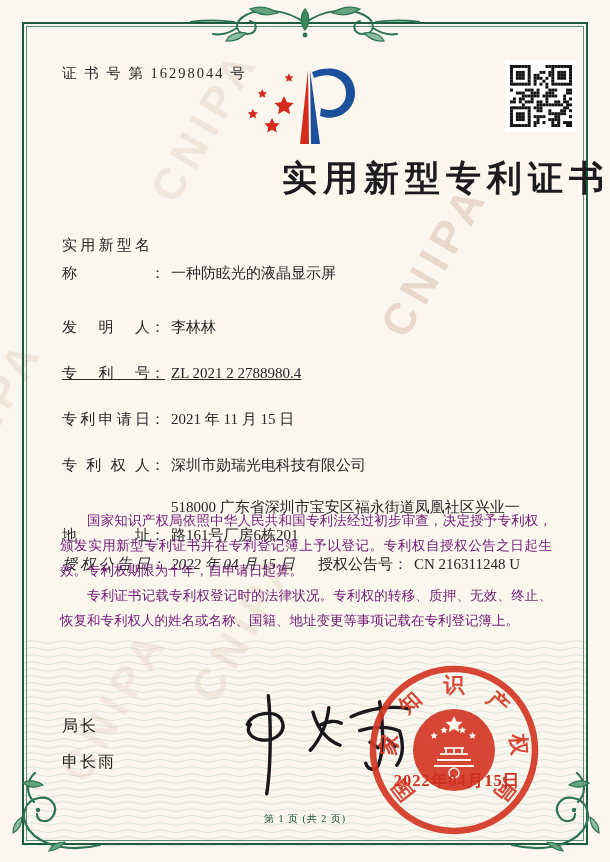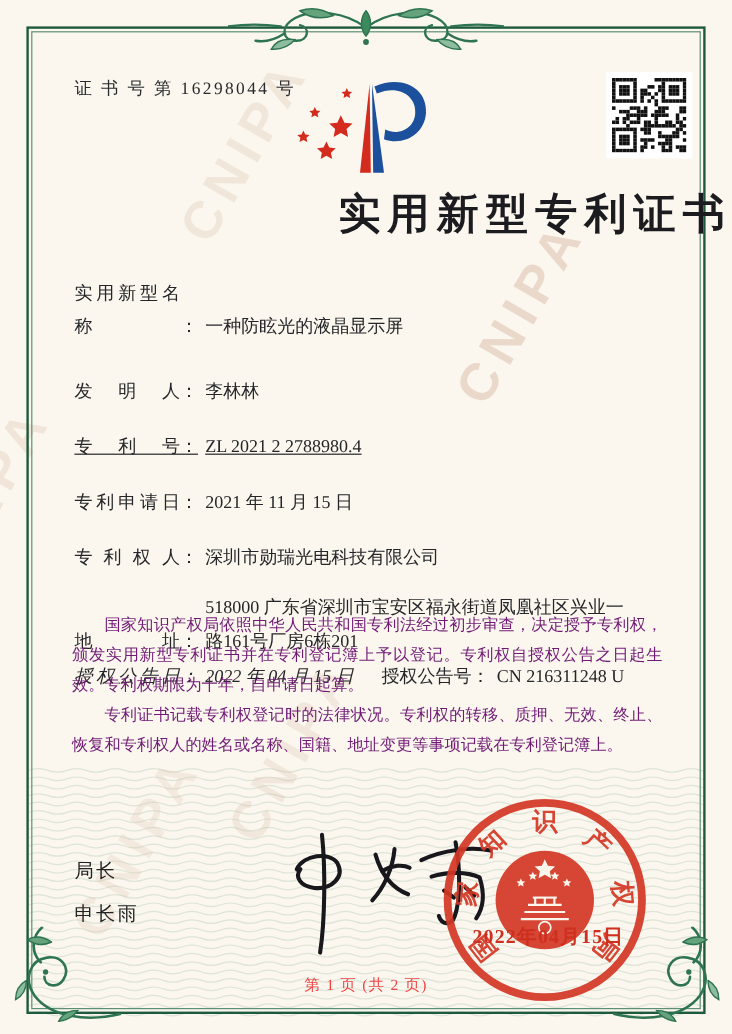--- a/index.html
+++ b/index.html
@@ -79,21 +79,21 @@
   
   .seal { position:absolute; left:364px; top:660px; z-index:5; opacity:.92; }
   .seal text { font-size:21px; font-weight:bold; fill:#d43826;
                font-family:"Liberation Serif",serif; }
   .seal-date { position:absolute; left:372px; top:770px; width:170px; z-index:6;
                text-align:center; font-size:16.5px; font-weight:bold;
                letter-spacing:1px; color:#cf2f1e; }
 
   
   .footer { position:absolute; left:0; right:0; top:812px; z-index:4;
-            text-align:center; font-size:13px; color:#ef4444; letter-spacing:1px; }
+            text-align:center; font-size:10px; color:#14532d; letter-spacing:1px; }
 </style>
 </head>
 <body>
 
 <div class="page">
 
   <svg class="waves" id="waves" width="562" height="212">
       <path d="M0 6 q8 -3 16 0 q8 3 16 0 q8 -3 16 0 q8 3 16 0 q8 -3 16 0 q8 3 16 0 q8 -3 16 0 q8 3 16 0 q8 -3 16 0 q8 3 16 0 q8 -3 16 0 q8 3 16 0 q8 -3 16 0 q8 3 16 0 q8 -3 16 0 q8 3 16 0 q8 -3 16 0 q8 3 16 0 q8 -3 16 0 q8 3 16 0 q8 -3 16 0 q8 3 16 0 q8 -3 16 0 q8 3 16 0 q8 -3 16 0 q8 3 16 0 q8 -3 16 0 q8 3 16 0 q8 -3 16 0 q8 3 16 0 q8 -3 16 0 q8 3 16 0 q8 -3 16 0 q8 3 16 0 q8 -3 16 0 q8 3 16 0"></path>
       <path d="M0 13 q8 -3 16 0 q8 3 16 0 q8 -3 16 0 q8 3 16 0 q8 -3 16 0 q8 3 16 0 q8 -3 16 0 q8 3 16 0 q8 -3 16 0 q8 3 16 0 q8 -3 16 0 q8 3 16 0 q8 -3 16 0 q8 3 16 0 q8 -3 16 0 q8 3 16 0 q8 -3 16 0 q8 3 16 0 q8 -3 16 0 q8 3 16 0 q8 -3 16 0 q8 3 16 0 q8 -3 16 0 q8 3 16 0 q8 -3 16 0 q8 3 16 0 q8 -3 16 0 q8 3 16 0 q8 -3 16 0 q8 3 16 0 q8 -3 16 0 q8 3 16 0 q8 -3 16 0 q8 3 16 0 q8 -3 16 0 q8 3 16 0"></path>
       <path d="M0 20 q8 -3 16 0 q8 3 16 0 q8 -3 16 0 q8 3 16 0 q8 -3 16 0 q8 3 16 0 q8 -3 16 0 q8 3 16 0 q8 -3 16 0 q8 3 16 0 q8 -3 16 0 q8 3 16 0 q8 -3 16 0 q8 3 16 0 q8 -3 16 0 q8 3 16 0 q8 -3 16 0 q8 3 16 0 q8 -3 16 0 q8 3 16 0 q8 -3 16 0 q8 3 16 0 q8 -3 16 0 q8 3 16 0 q8 -3 16 0 q8 3 16 0 q8 -3 16 0 q8 3 16 0 q8 -3 16 0 q8 3 16 0 q8 -3 16 0 q8 3 16 0 q8 -3 16 0 q8 3 16 0 q8 -3 16 0 q8 3 16 0"></path>

